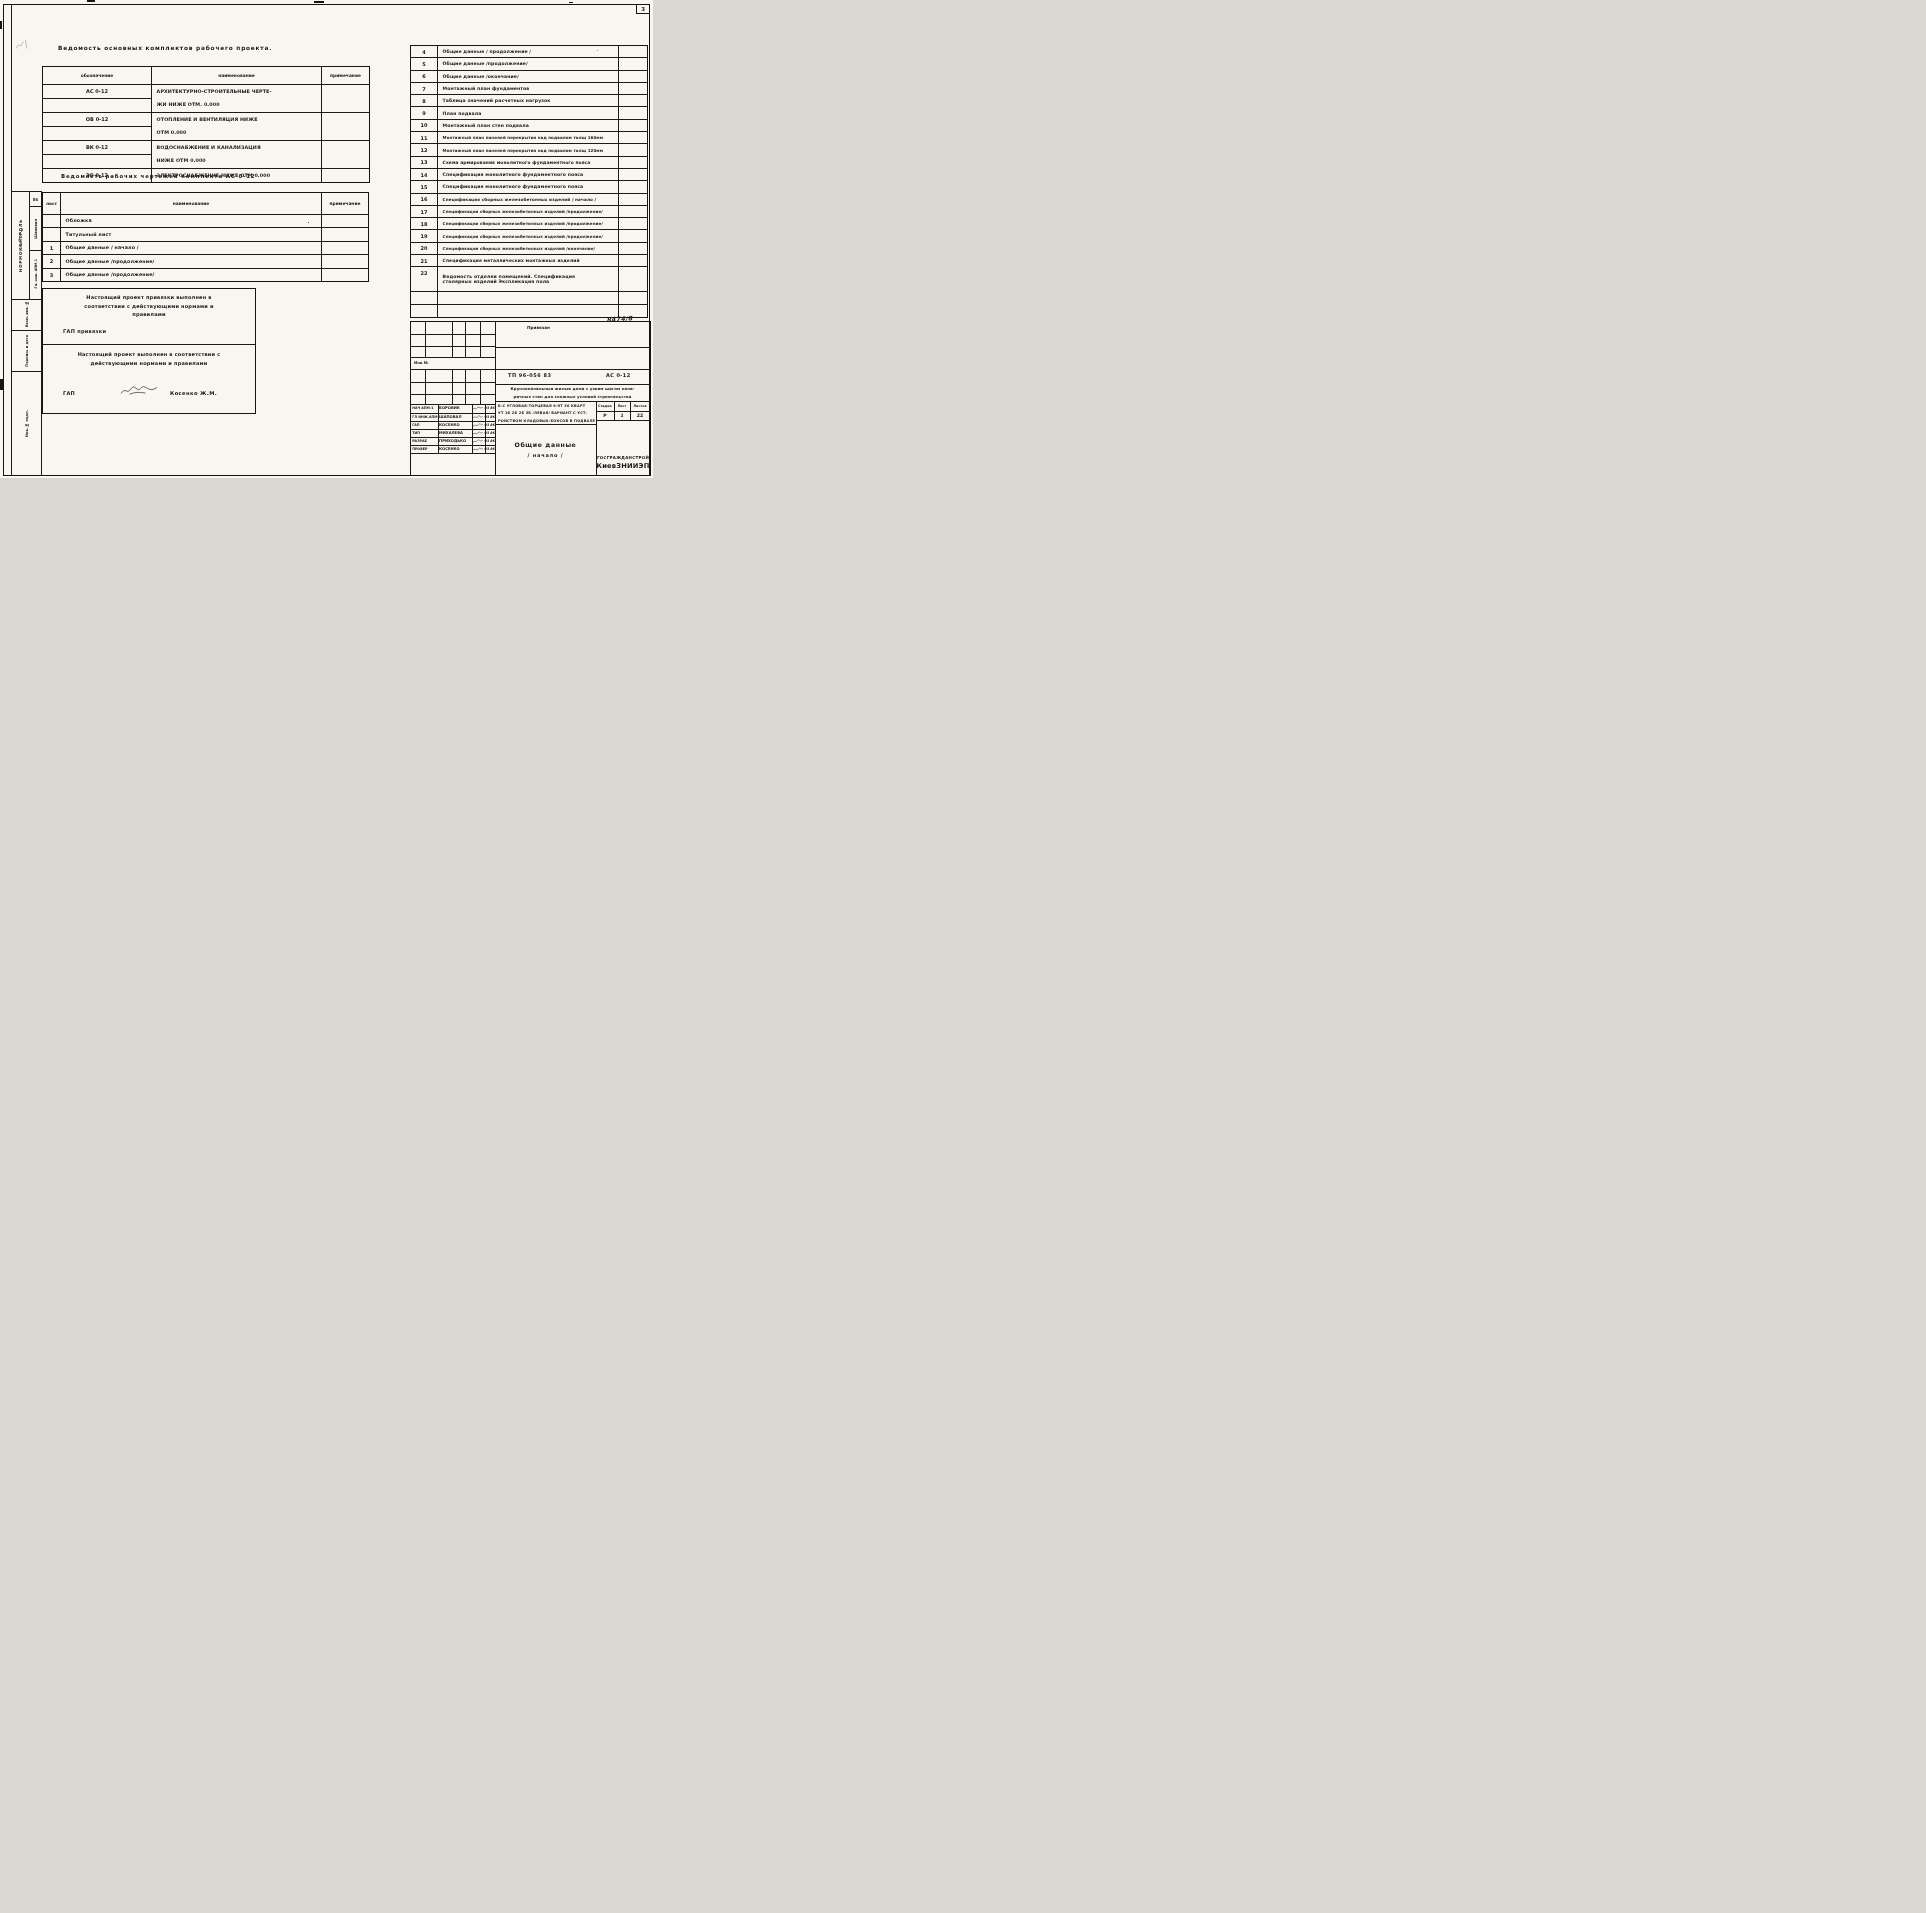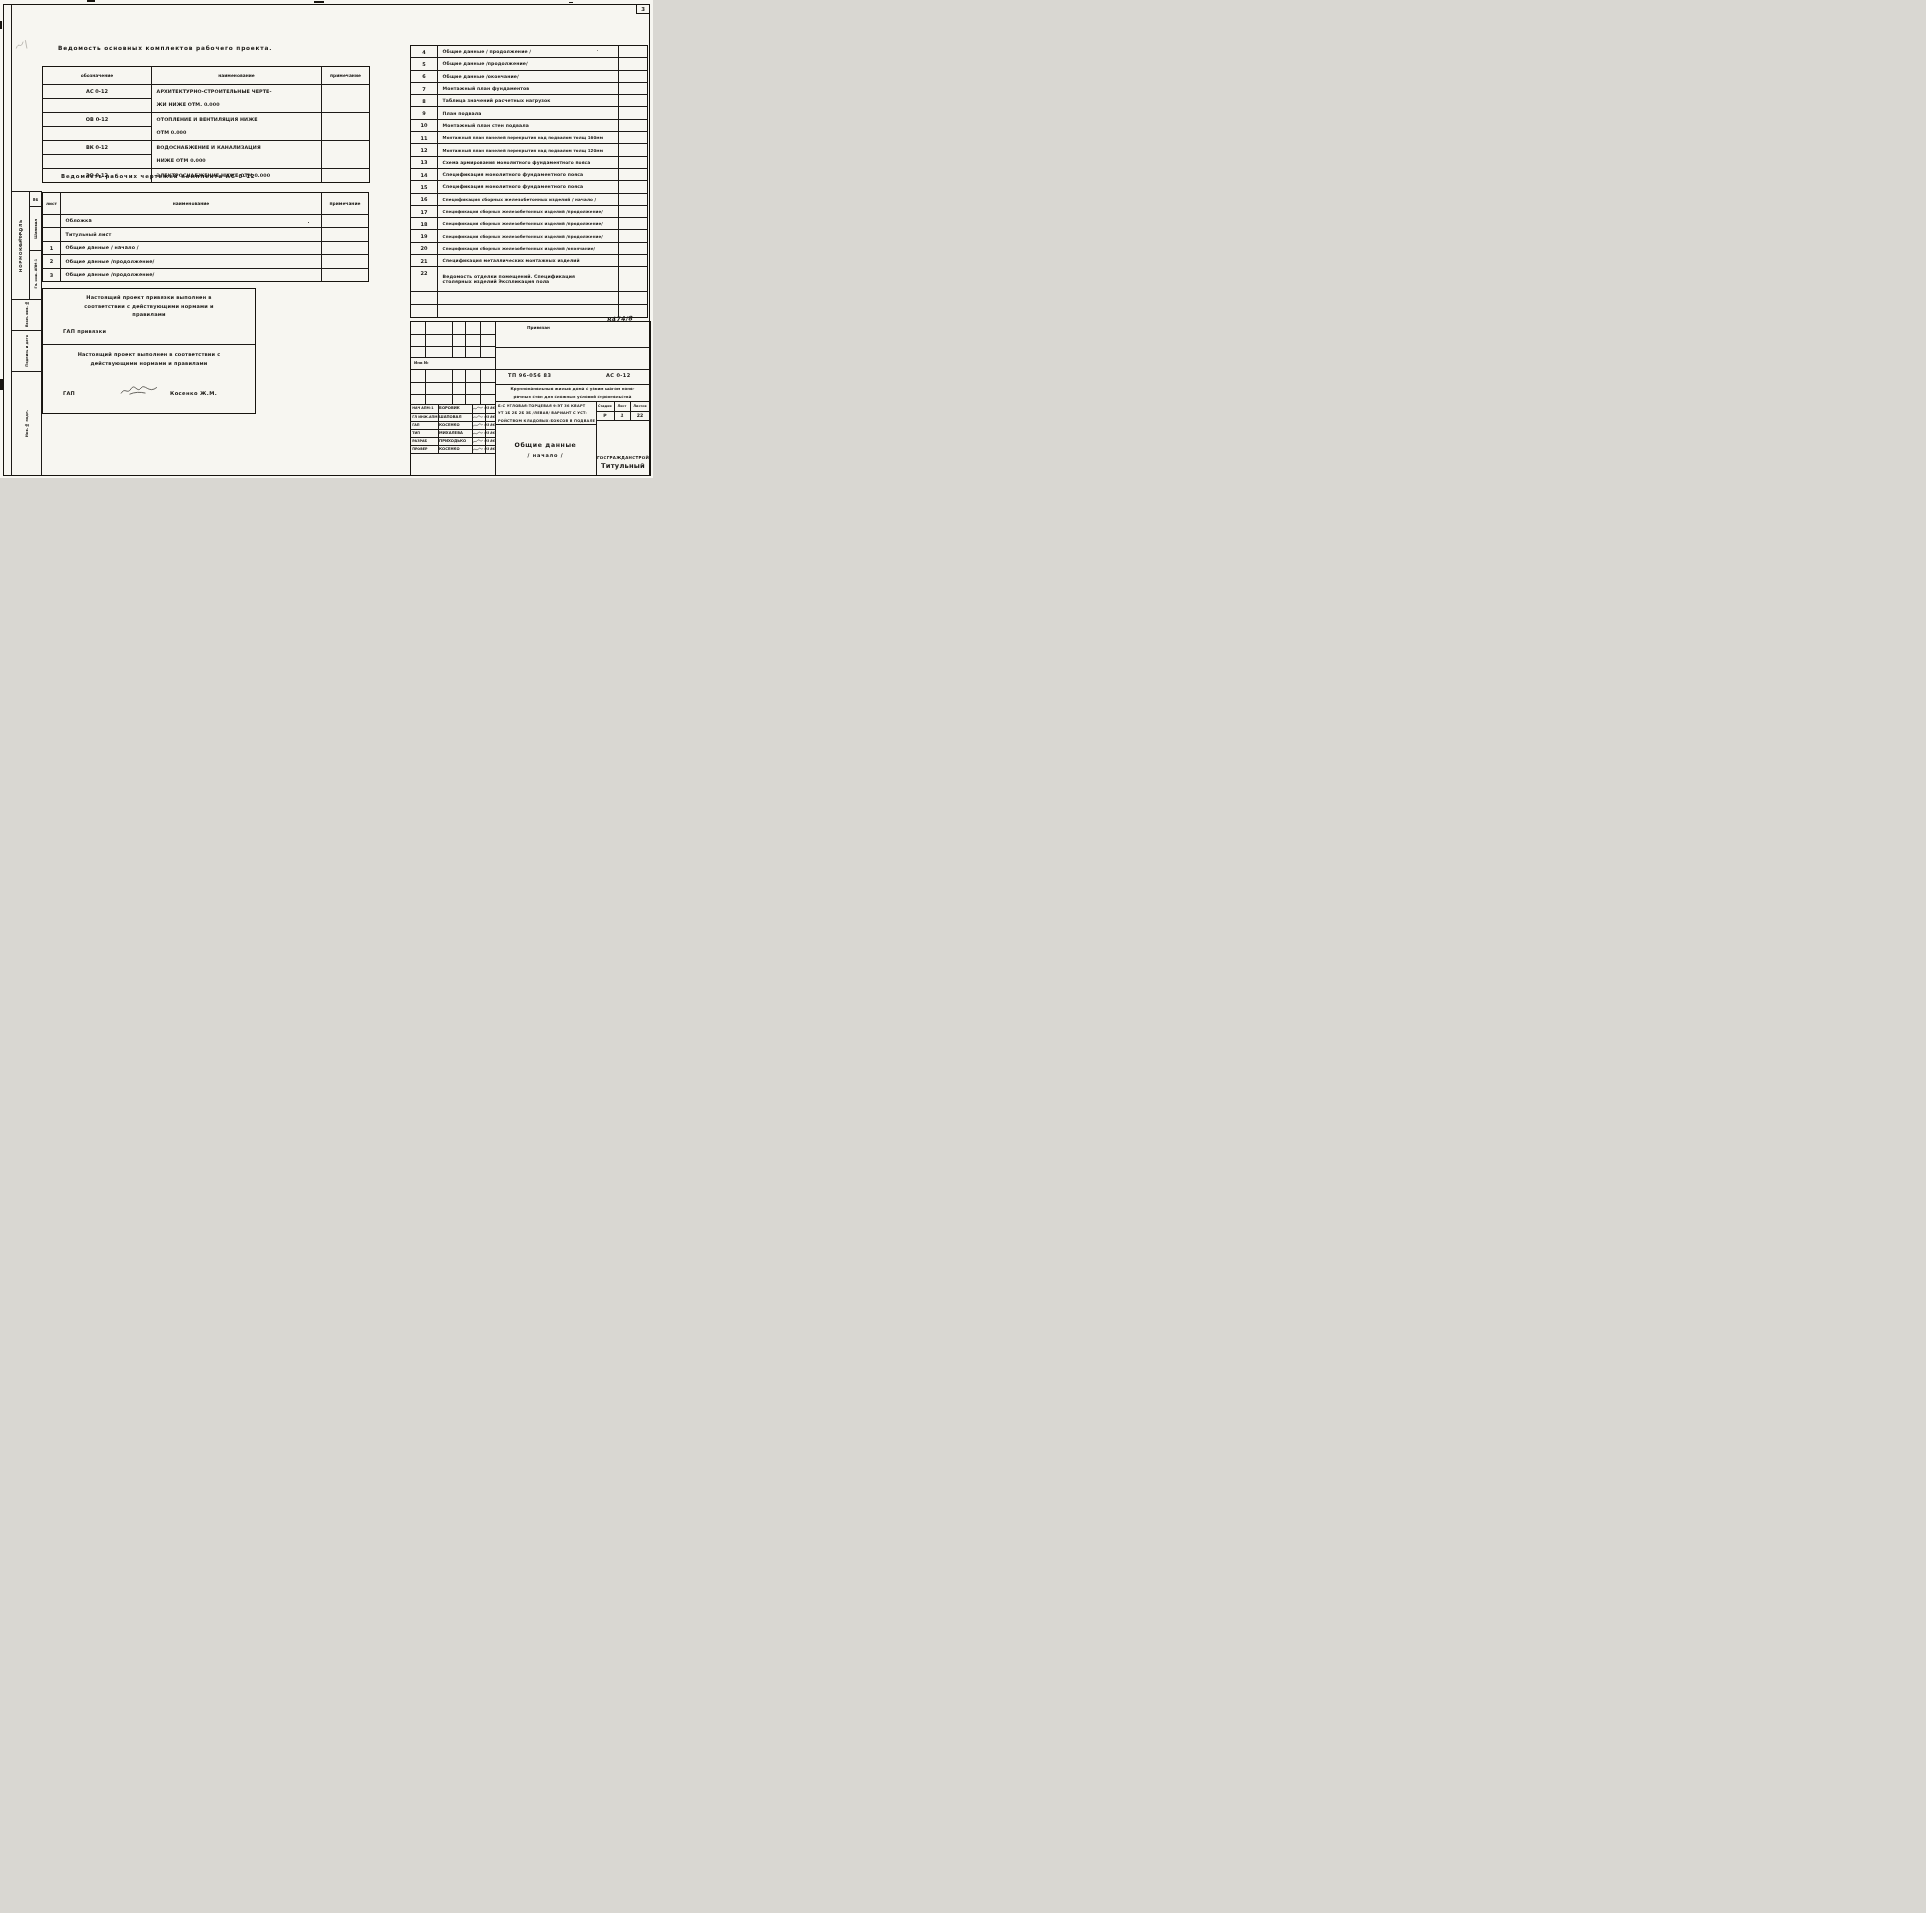--- a/index.html
+++ b/index.html
@@ -407,21 +407,21 @@
 
     <div class="stagecell" style="left:185px;top:79px;width:17.7px;height:9.2px;font-size:3.3px">Стадия</div>
     <div class="stagecell" style="left:203px;top:79px;width:16px;height:9.2px;font-size:3.3px">Лист</div>
     <div class="stagecell" style="left:219px;top:79px;width:20px;height:9.2px;font-size:3.3px">Листов</div>
     <div class="stagecell" style="left:185px;top:89px;width:17.7px;height:9.2px;font-size:4.6px">Р</div>
     <div class="stagecell" style="left:203px;top:89px;width:16px;height:9.2px;font-size:4.6px;font-style:italic">1</div>
     <div class="stagecell" style="left:219px;top:89px;width:20px;height:9.2px;font-size:4.6px">22</div>
 
     <div class="abs" style="left:185px;top:98px;width:54px;height:55px;display:flex;flex-direction:column;align-items:center;justify-content:flex-end;padding-bottom:5.4px">
       <div class="hand" style="font-size:4px;letter-spacing:0.3px">ГОСГРАЖДАНСТРОЙ</div>
-      <div class="hand" style="font-size:6.7px;letter-spacing:0.2px;margin-top:1.2px">Титульный</div>
+      <div class="hand" style="font-size:6.7px;letter-spacing:0.2px;margin-top:1.2px">КиевЗНИИЭП</div>
     </div>
 
     <div class="sigrow" style="top:82px">
       <span class="role">НАЧ АПМ-1</span>
       <span class="nm">БОРОВИК</span>
       <span class="sg">
           <svg width="11.6" height="4.6" viewBox="0 0 30 12">
             <path d="M2 9 C6 2,9 11,13 5 S21 9,28 3" stroke="#26231f" stroke-width="1.4" fill="none"></path>
           </svg>
         </span>

